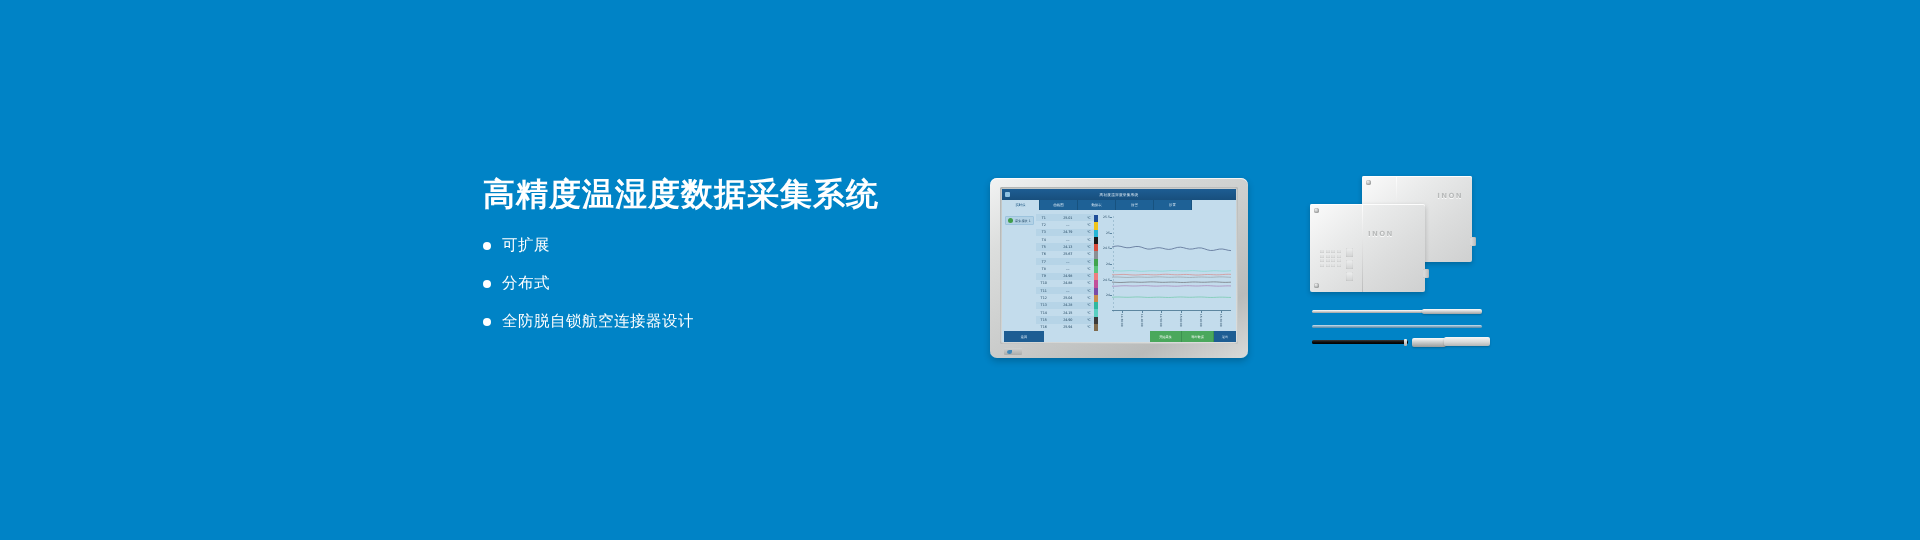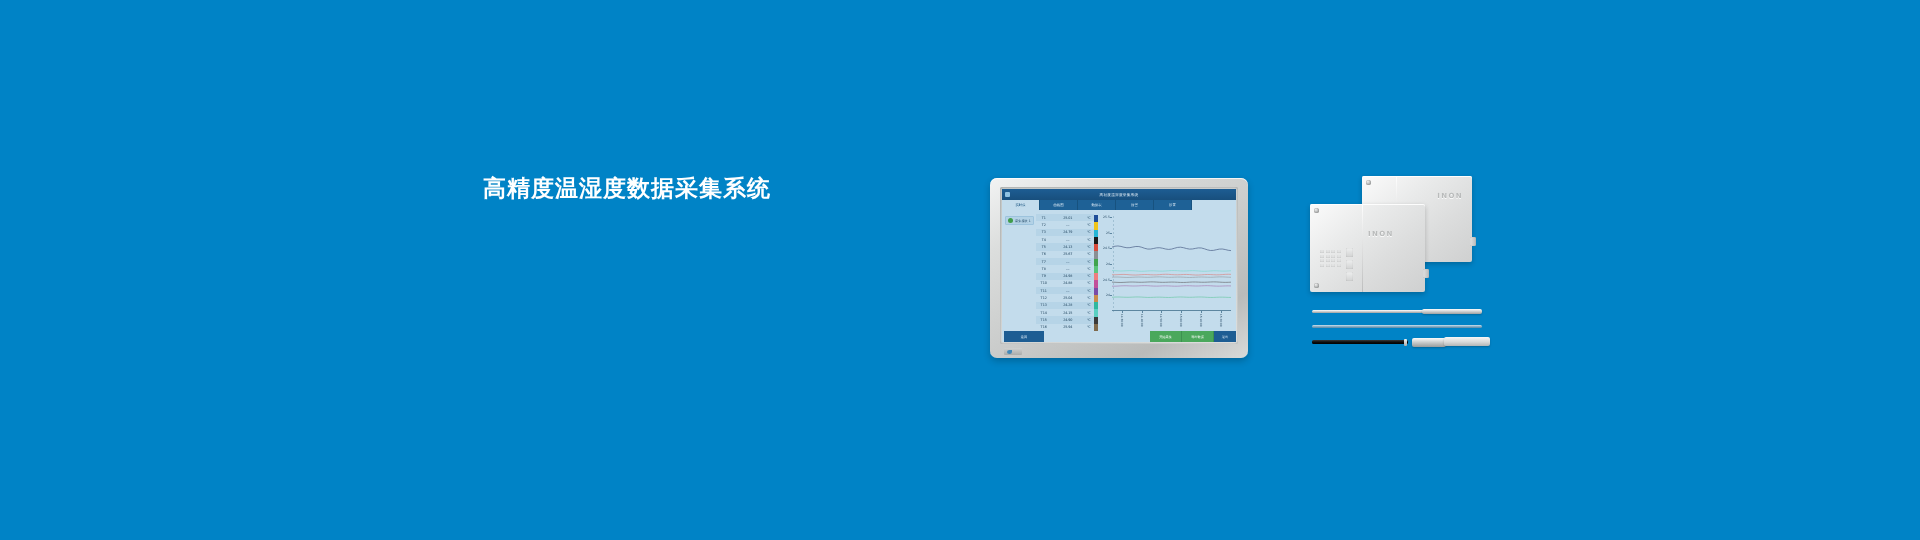--- a/index.html
+++ b/index.html
@@ -6,21 +6,21 @@
   html, body { width:1920px; height:540px; overflow:hidden; }
   body {
     background:#0083c6;
     font-family:"DejaVu Sans","Liberation Sans",sans-serif;
     position:relative;
   }
 
   
   .copy { position:absolute; left:483px; top:175px; width:470px; }
   .hero-title {
-    font-size:23px; font-weight:bold; color:#ffffff;
+    font-size:32px; font-weight:bold; color:#ffffff;
     letter-spacing:1px; line-height:1.2; white-space:nowrap;
   }
   .hero-sub {
     margin-top:16px; font-size:15.5px; color:#eaf6fd;
     letter-spacing:0.4px; white-space:nowrap; font-weight:400;
   }
   .feature-list { margin-top:22px; list-style:none; }
   .feature-item {
     display:flex; align-items:center; gap:11px;
     font-size:15.5px; color:#ffffff; margin-bottom:17px; letter-spacing:0.5px;
@@ -204,20 +204,34 @@
   .probe-ring {
     position:absolute; height:7px; width:3px; border-radius:1px;
     background:linear-gradient(180deg,#f0f1f1,#aaacac);
   }
 </style>
 </head>
 <body>
 
 <div class="copy">
   <div class="hero-title">高精度温湿度数据采集系统</div>
+  <ul class="feature-list">
+    <li class="feature-item">
+      <span class="bullet-dot"></span>
+      <span>可扩展</span>
+    </li>
+    <li class="feature-item">
+      <span class="bullet-dot"></span>
+      <span>分布式</span>
+    </li>
+    <li class="feature-item">
+      <span class="bullet-dot"></span>
+      <span>全防脱自锁航空连接器设计</span>
+    </li>
+  </ul>
 </div>
 
 <div class="monitor">
   <div class="monitor-bezel"></div>
   <div class="monitor-inner">
     <div class="screen">
 
       <div class="app-titlebar">
         <span class="tb-ico"></span>
         <span class="tb-text">高精度温湿度采集系统</span>

